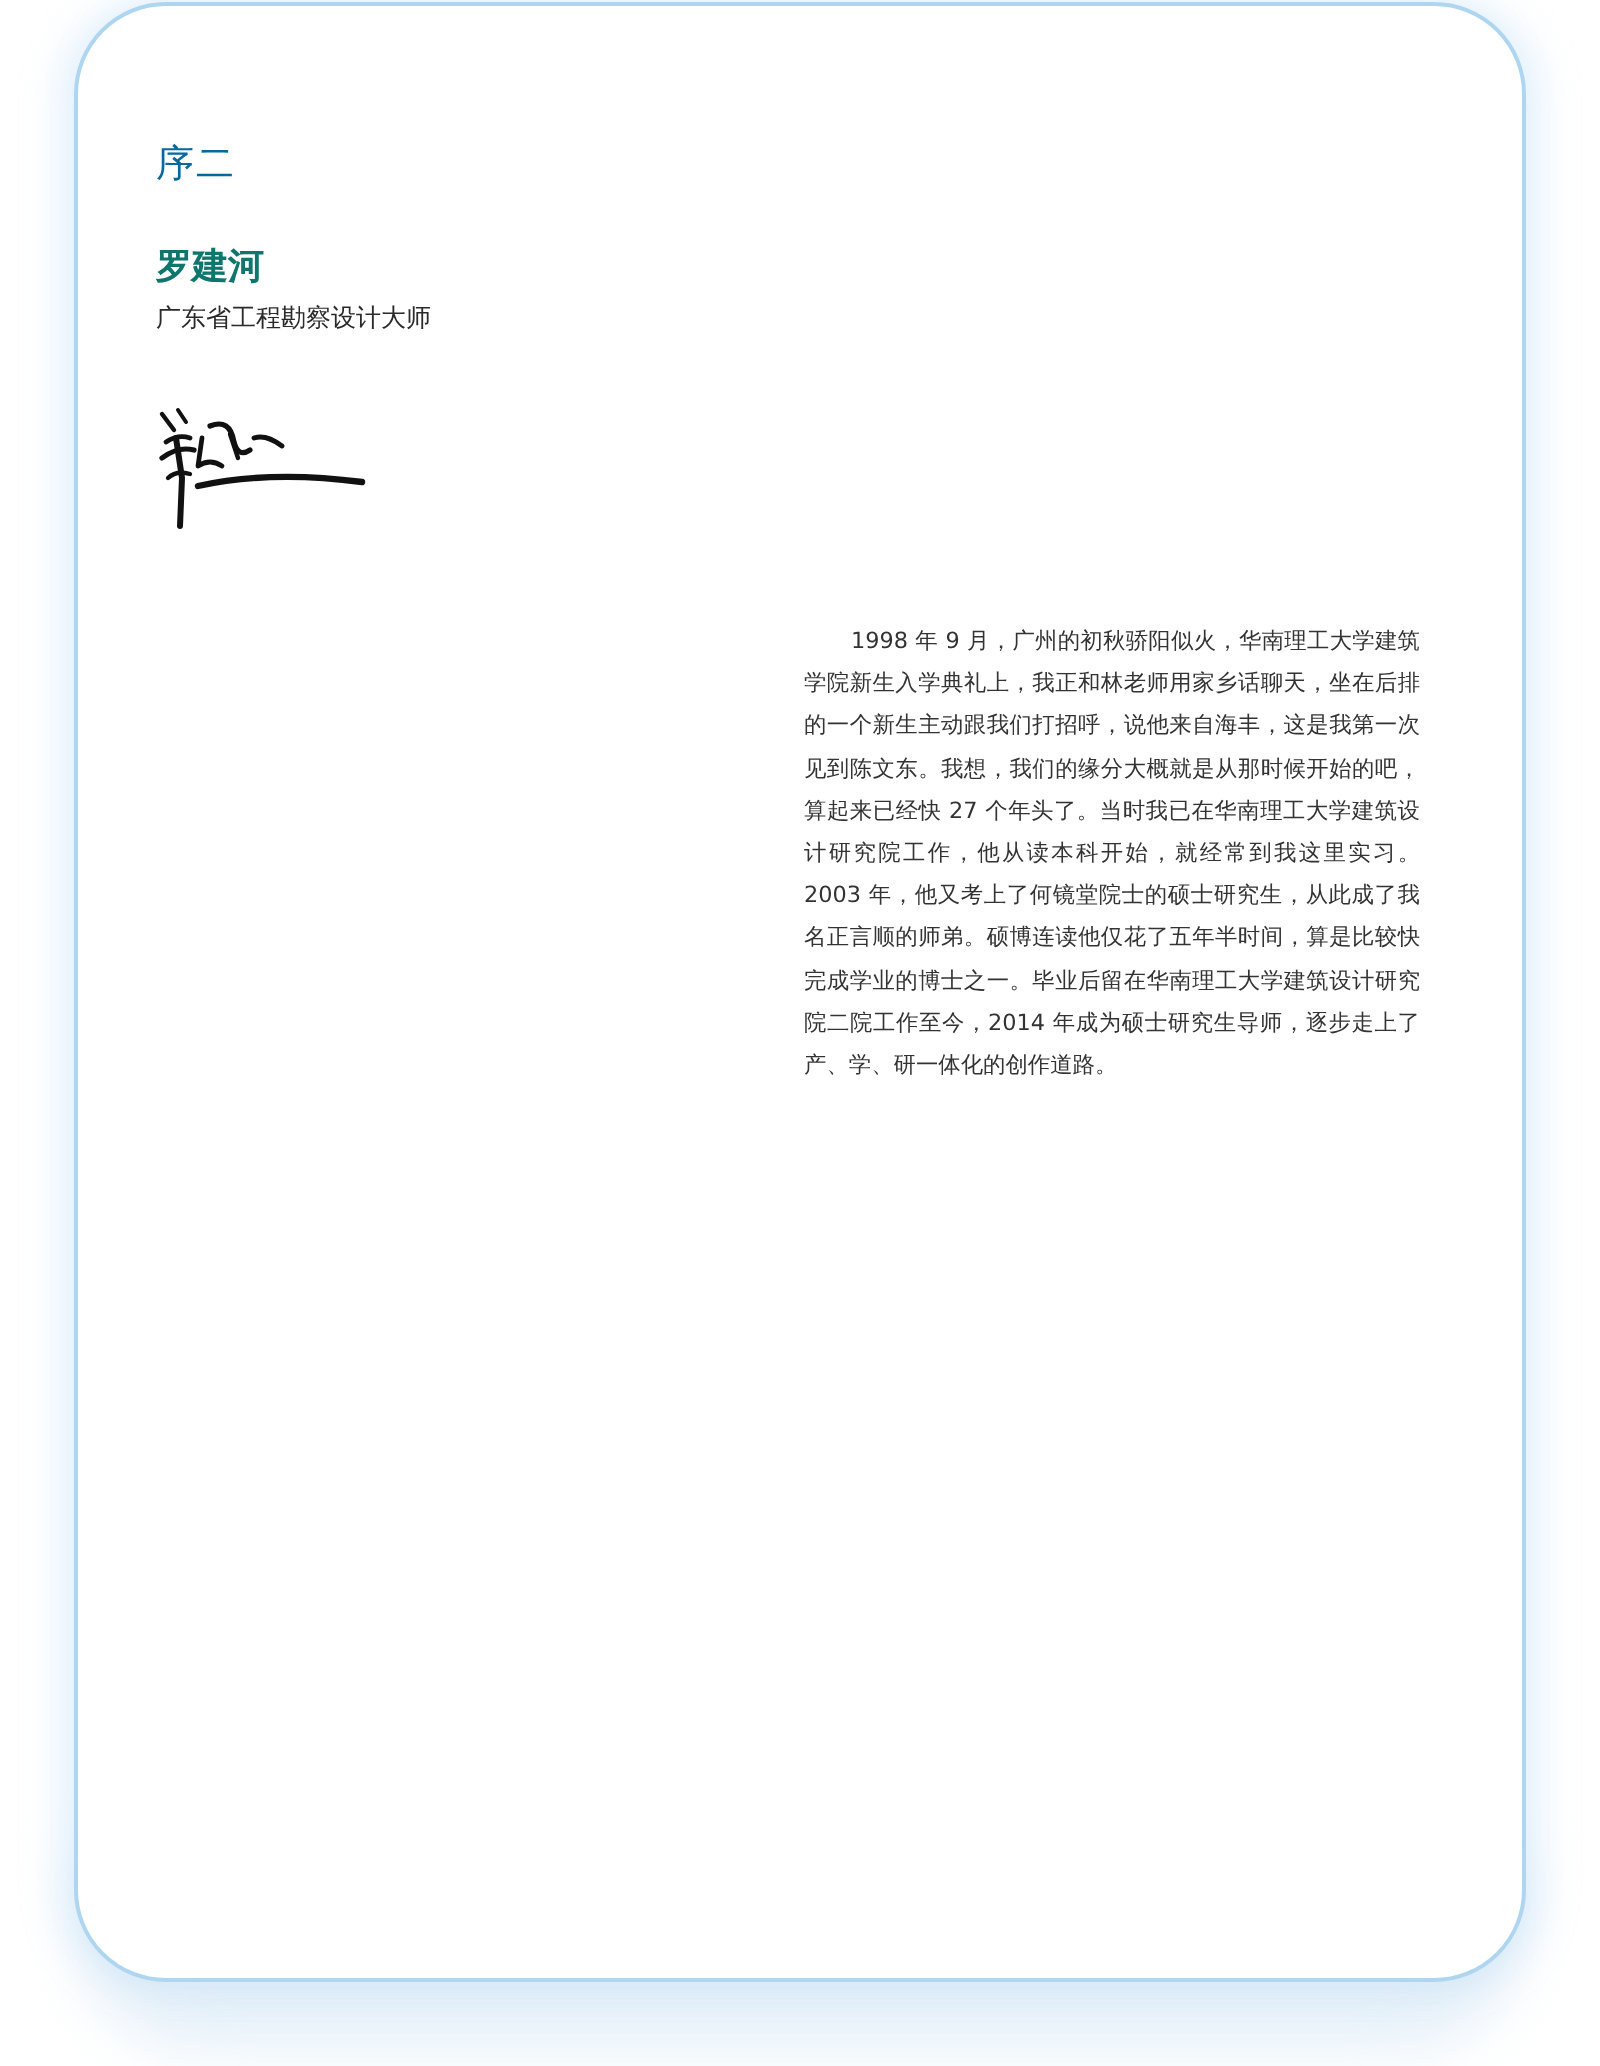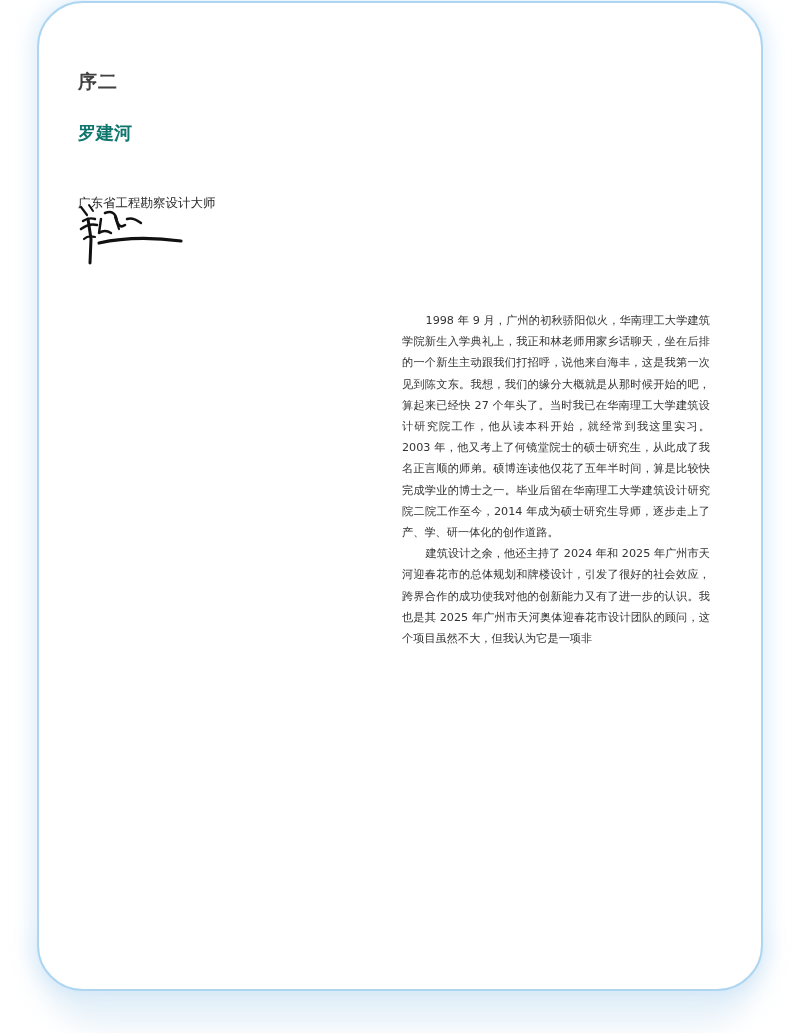--- a/index.html
+++ b/index.html
@@ -37,39 +37,38 @@
       border-radius: 46px;
       background: #ffffff;
       box-shadow: -8px 0 18px rgba(190, 220, 245, 0.35), 8px 0 18px rgba(190, 220, 245, 0.35);
       z-index: 1;
     }
     .title {
       position: absolute;
       left: 39px;
       top: 66px;
       font-size: 19px;
-      font-weight: bold;
-      color: #404040;
+      font-weight: normal;
+      color: #0369a1;
       letter-spacing: 1px;
     }
     .author {
       position: absolute;
       left: 39px;
       top: 118px;
       font-size: 18px;
       font-weight: bold;
       color: #0f766e;
     }
     .role {
       position: absolute;
       left: 39px;
       font-size: 12.5px;
       color: #2a2a2a;
       white-space: nowrap;
-      margin-top: 44px;
     }
     .role1 { top: 148px; }
     .role2 { top: 166px; }
     .signature {
       position: absolute;
       left: 36px;
       top: 196px;
       width: 110px;
       height: 70px;
     }
@@ -110,15 +109,14 @@
       <path d="M26 20 L24 34 Q30 30 36 34" stroke-width="2.4"></path>
       <path d="M30 14 Q40 10 42 22 Q44 30 50 26" stroke-width="2.6"></path>
       <path d="M40 18 L44 30" stroke-width="2.2"></path>
       <path d="M52 20 Q58 18 66 24" stroke-width="2.4"></path>
       <path d="M24 44 Q60 36 106 42" stroke-width="3.2"></path>
     </g>
   </svg>
 
   <div class="body-text">
     <p>1998 年 9 月，广州的初秋骄阳似火，华南理工大学建筑学院新生入学典礼上，我正和林老师用家乡话聊天，坐在后排的一个新生主动跟我们打招呼，说他来自海丰，这是我第一次见到陈文东。我想，我们的缘分大概就是从那时候开始的吧，算起来已经快 27 个年头了。当时我已在华南理工大学建筑设计研究院工作，他从读本科开始，就经常到我这里实习。2003 年，他又考上了何镜堂院士的硕士研究生，从此成了我名正言顺的师弟。硕博连读他仅花了五年半时间，算是比较快完成学业的博士之一。毕业后留在华南理工大学建筑设计研究院二院工作至今，2014 年成为硕士研究生导师，逐步走上了产、学、研一体化的创作道路。</p>
-    <p>建筑设计之余，他还主持了 2024 年和 2025 年广州市天河迎春花市的总体规划和牌楼设计，引发了很好的社会效应，跨界合作的成功使我对他的创新能力又有了进一步的认识。我也是其 2025 年广州市天河奥体迎春花市设计团队的顾问，这个项目虽然不大，但我认为它是一项非</p>
   </div>
 </div>
 
 </body></html>

